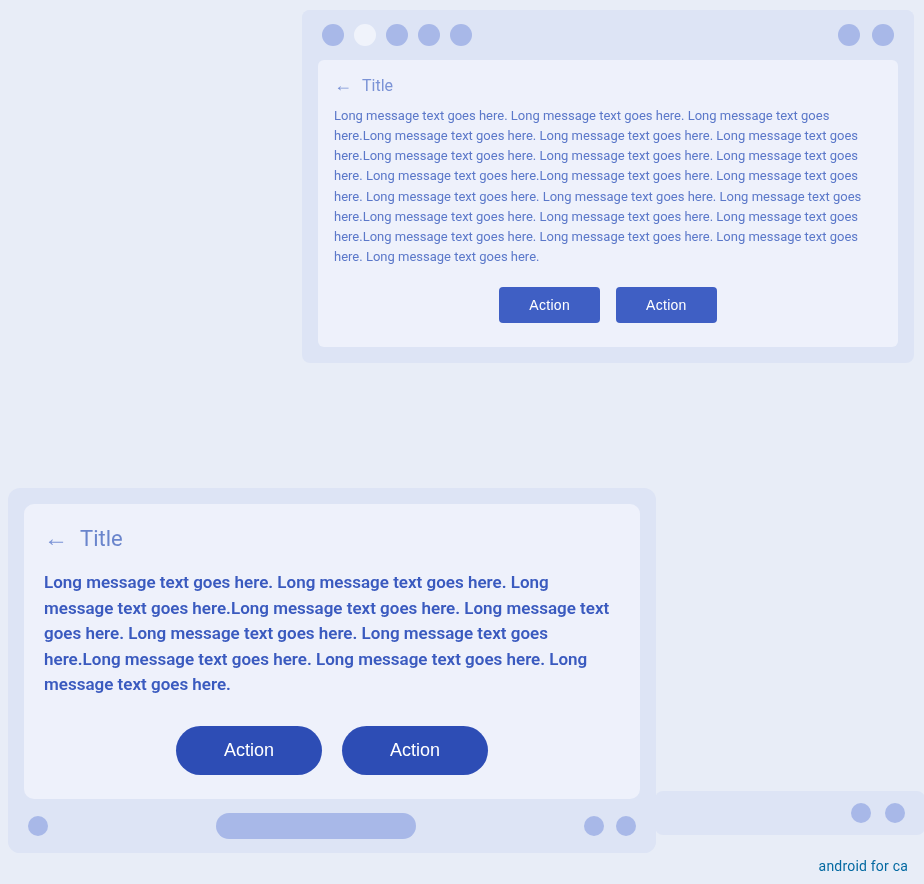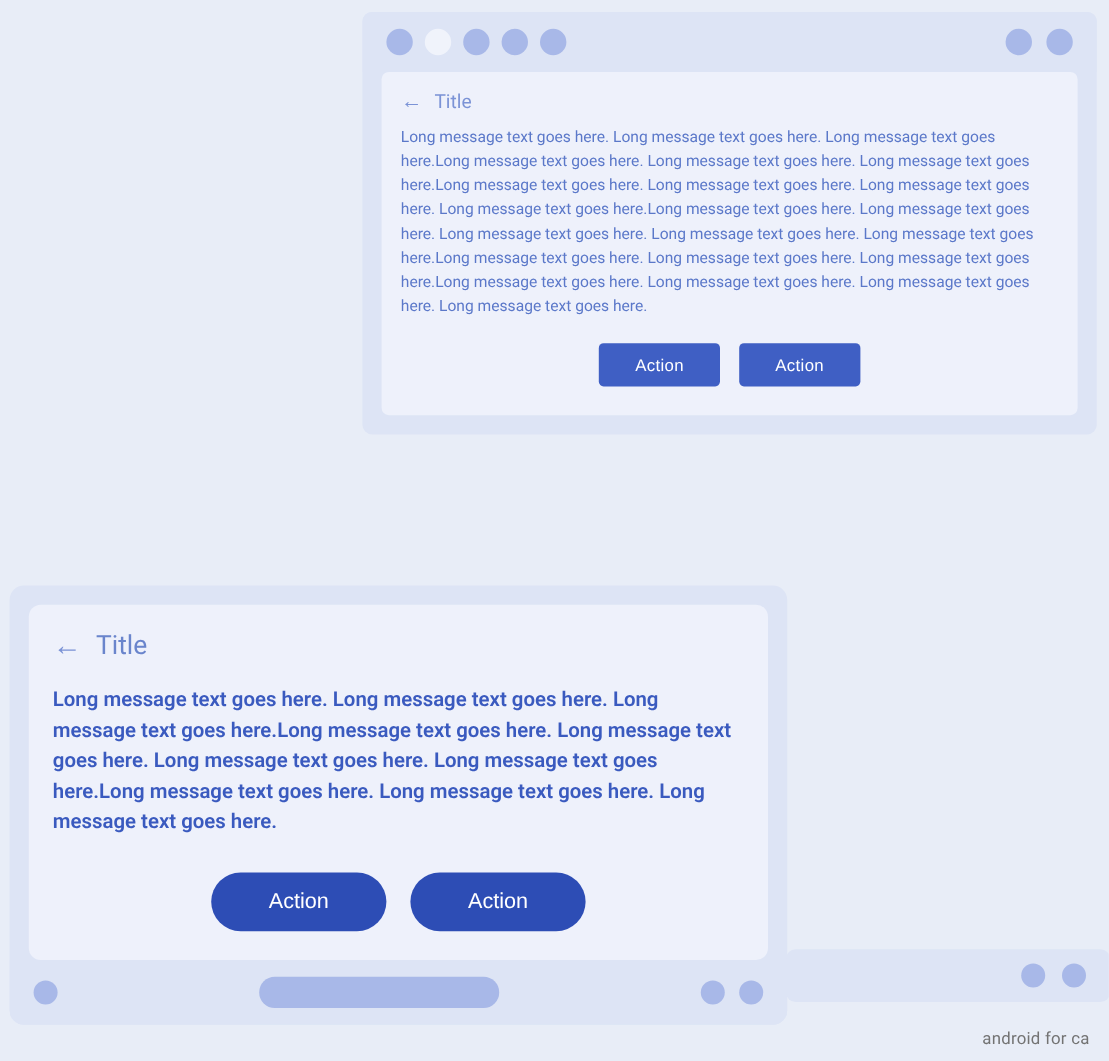--- a/index.html
+++ b/index.html
@@ -192,21 +192,21 @@
       justify-content: flex-end;
       padding: 12px 20px;
       gap: 14px;
     }
 
     
     .watermark {
       position: absolute;
       bottom: 10px;
       right: 16px;
-      color: #737373;
+      color: #0369a1;
       font-size: 14px;
       letter-spacing: 0.2px;
     }
   </style>
 </head>
 <body>
 
 <div class="top-card">
   <div class="top-card-toolbar">
     <div class="toolbar-left">

